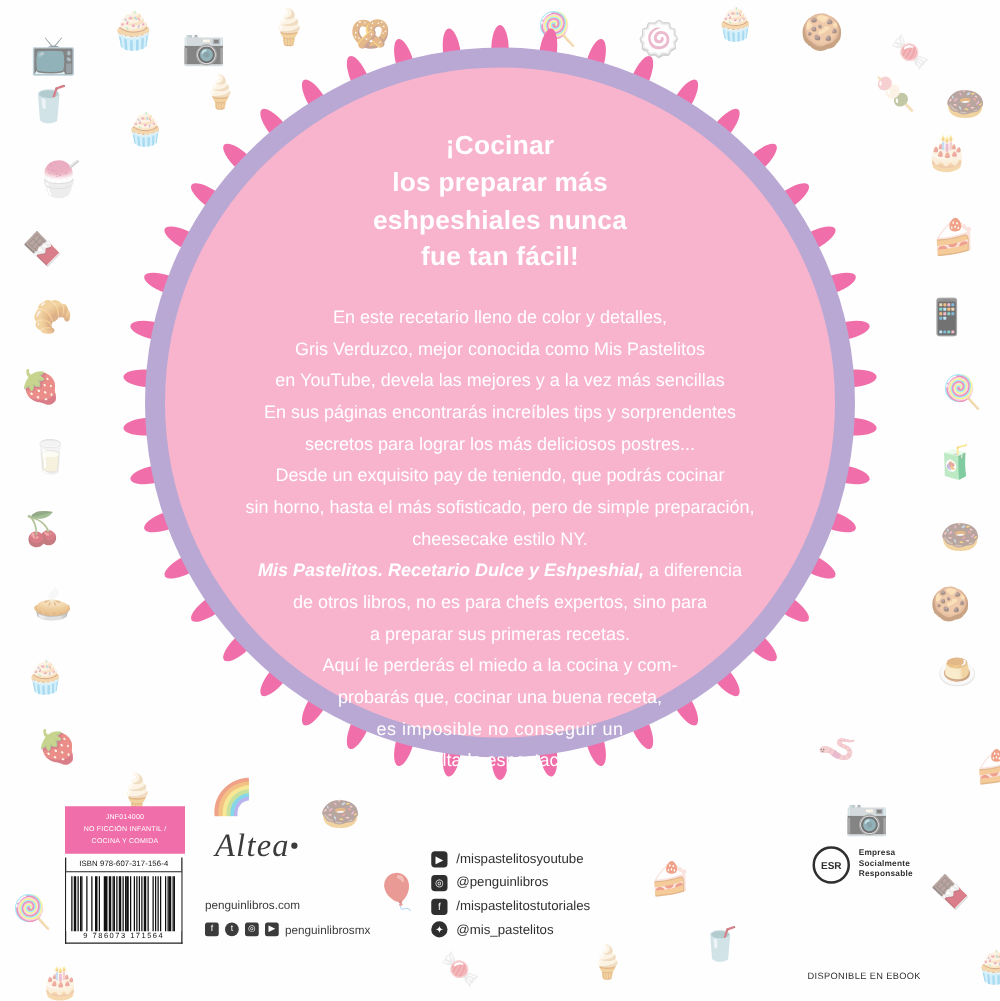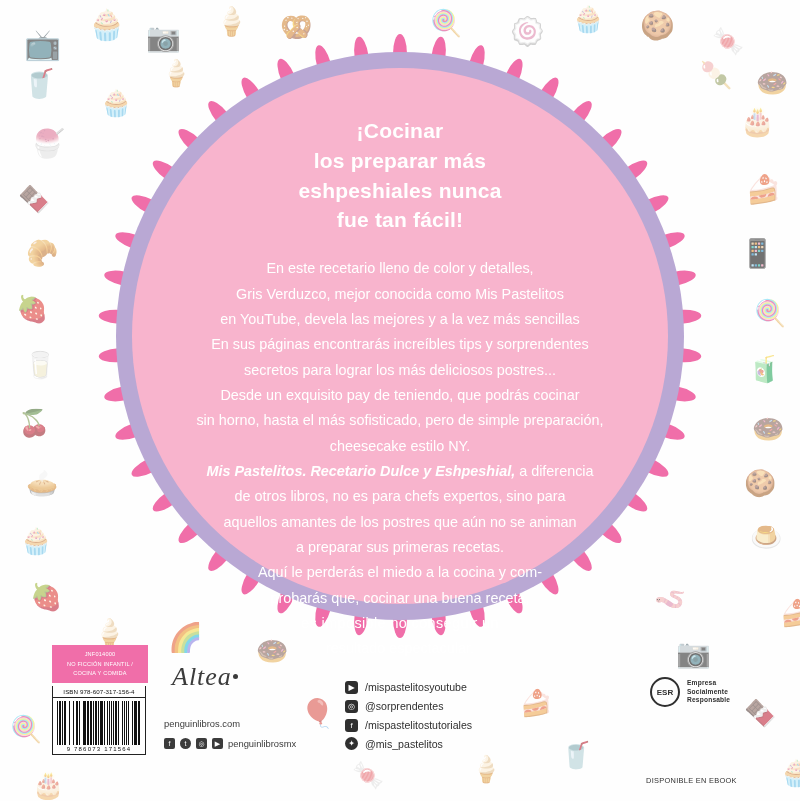--- a/index.html
+++ b/index.html
@@ -25,21 +25,21 @@
     position:absolute;
     font-size:26px;
     line-height:1;
     opacity:.55;
     user-select:none;
   }
 
   
   .circle-wrap{
     position:absolute;
-    left:50%;top:16px;
+    left:50%;top:2px;
     transform:translateX(-50%);
     width:640px;height:640px;
   }
   .scallop{
     position:absolute;inset:0;
   }
   .purple-ring{
     position:absolute;
     left:36px;top:36px;
     width:568px;height:568px;
@@ -329,21 +329,20 @@
         <p>en YouTube, devela las mejores y a la vez más sencillas</p>
         <p>En sus páginas encontrarás increíbles tips y sorprendentes</p>
         <p>secretos para lograr los más deliciosos postres...</p>
         <p>Desde un exquisito pay de teniendo, que podrás cocinar</p>
         <p>sin horno, hasta el más sofisticado, pero de simple preparación,</p>
         <p>cheesecake estilo NY.</p>
         <p>
           <span class="title-ital">Mis Pastelitos. Recetario Dulce y Eshpeshial,</span><span> a diferencia</span>
         </p>
         <p>de otros libros, no es para chefs expertos, sino para</p>
-        <p>aquellos amantes de los postres que aún no se animan</p>
         <p>a preparar sus primeras recetas.</p>
         <p>Aquí le perderás el miedo a la cocina y com-</p>
         <p>probarás que, cocinar una buena receta,</p>
         <p class="jfy">es  imposible  no  conseguir  un</p>
         <p>resultado espectacular.</p>
       </div>
     </div>
   </div>
 
   <div class="cat-box">
@@ -415,21 +414,21 @@
     <span>penguinlibrosmx</span>
   </div>
 
   <div class="socials">
     <div class="soc-row">
       <span class="soc-ico sqr">▶</span>
       <span>/mispastelitosyoutube</span>
     </div>
     <div class="soc-row">
       <span class="soc-ico sqr">◎</span>
-      <span>@sorprendentes</span>
+      <span>@penguinlibros</span>
     </div>
     <div class="soc-row">
       <span class="soc-ico sqr">f</span>
       <span>/mispastelitostutoriales</span>
     </div>
     <div class="soc-row">
       <span class="soc-ico">✦</span>
       <span>@mis_pastelitos</span>
     </div>
   </div>

